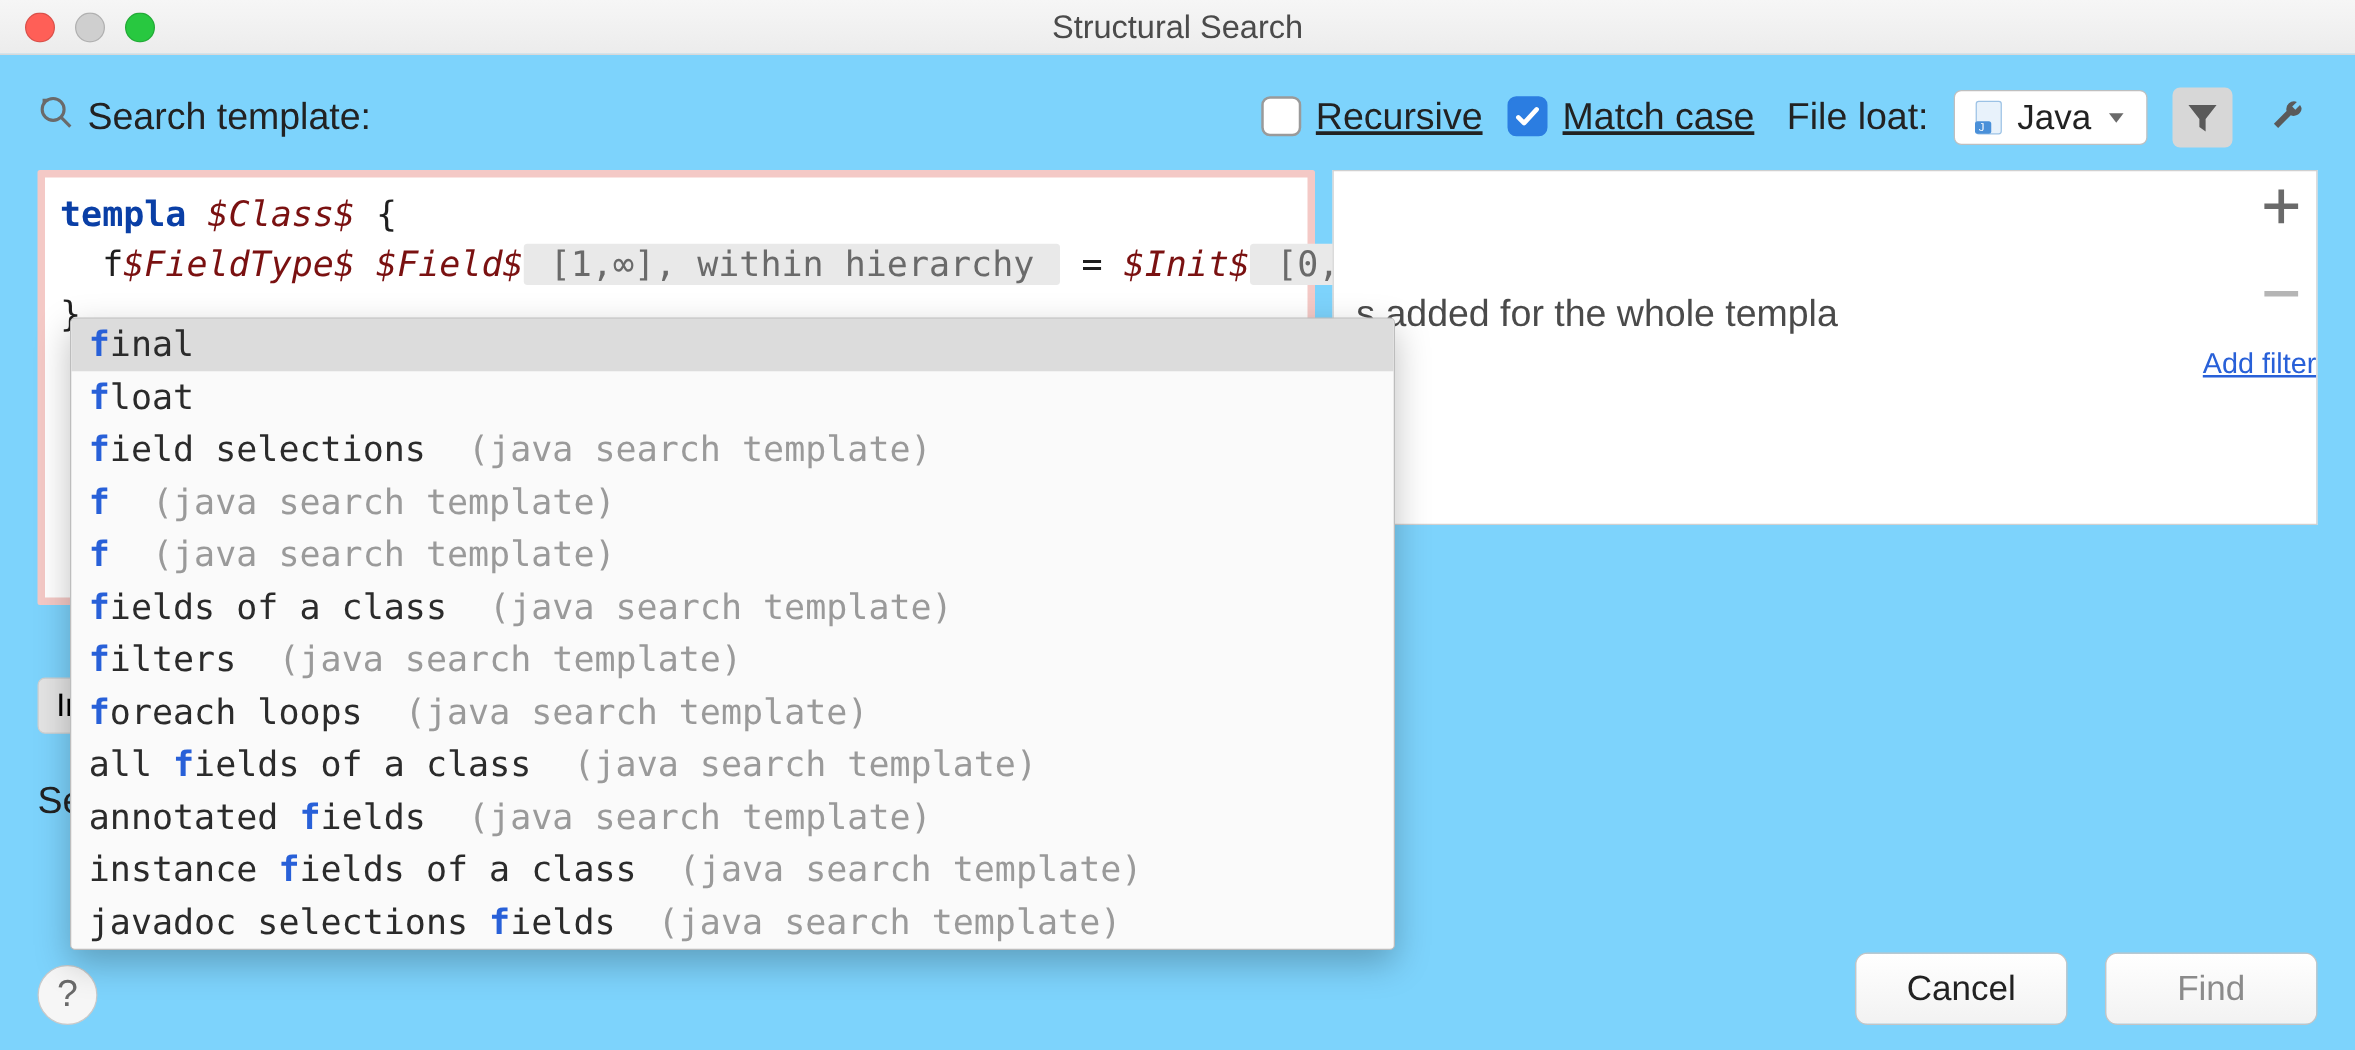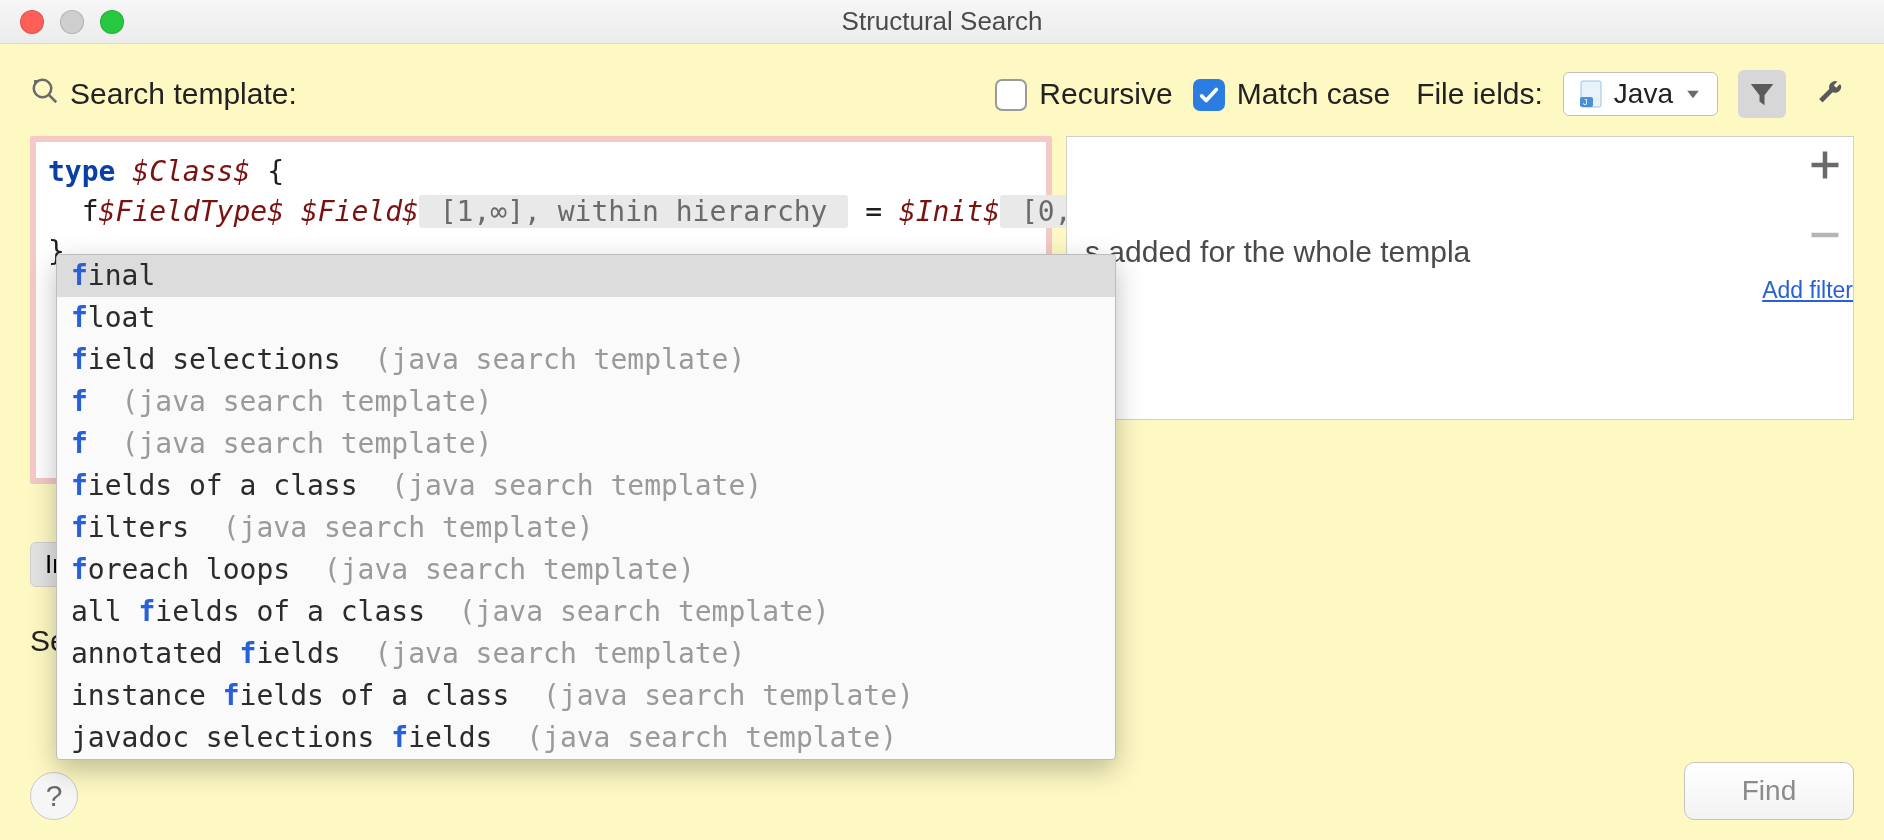--- a/index.html
+++ b/index.html
@@ -1,37 +1,37 @@
 <!DOCTYPE html>
 <html><head>
 <meta charset="utf-8">
 <style>
   * { box-sizing: border-box; margin: 0; padding: 0; }
   html, body { width: 1884px; height: 840px; overflow: hidden; font-family: -apple-system, "Helvetica Neue", Arial, sans-serif; background: #ececec; }
   .window {
-    width: 1884px; height: 840px; background: #fef9c3;
+    width: 1884px; height: 840px; background: #7dd3fc;
     display: flex; flex-direction: column;
   }
   .titlebar {
     height: 44px; display: flex; align-items: center; position: relative;
     border-bottom: 1px solid #d9d9d9;
     background: linear-gradient(#f6f6f6, #ececec);
   }
   .traffic { display: flex; gap: 16px; padding-left: 20px; }
   .tl-btn { width: 24px; height: 24px; border-radius: 50%; border: 1px solid rgba(0,0,0,0.15); }
   .tl-close { background: #ff5f57; }
   .tl-min  { background: #cfcfcf; }
   .tl-max  { background: #28c840; }
   .title { position: absolute; left: 0; right: 0; text-align: center; font-size: 26px; color: #4b4b4b; }
   .body { flex: 1; padding: 26px 30px 0 30px; position: relative; }
   .toprow { display: flex; align-items: center; gap: 20px; margin-bottom: 18px; }
   .search-label { display: flex; align-items: center; gap: 10px; font-size: 30px; color: #222; }
   .search-icon svg { width: 30px; height: 30px; }
   .spacer { flex: 1; }
-  .chk { display: flex; align-items: flex-end; gap: 12px; font-size: 30px; color: #222; }
+  .chk { display: flex; align-items: flex-start; gap: 12px; font-size: 30px; color: #222; text-decoration: underline; }
   .cbox {
     width: 32px; height: 32px; border: 2px solid #9a9a9a; border-radius: 7px;
     background: #fff; display: flex; align-items: center; justify-content: center;
   }
   .cbox.checked { background: #2b7de1; border-color: #2b7de1; }
   .cbox.checked svg { width: 22px; height: 22px; }
   .ft-label { font-size: 30px; color: #222; margin-left: 6px; }
   .ft-select {
     display: flex; align-items: center; gap: 10px; background: #fff;
     border: 1px solid #bfbfbf; border-radius: 6px; padding: 6px 14px; height: 44px;
@@ -136,21 +136,21 @@
         <span>Recursive</span>
       </label>
       <label class="chk">
         <span class="cbox checked">
           <svg viewBox="0 0 24 24" fill="none" stroke="#fff" stroke-width="4" stroke-linecap="round" stroke-linejoin="round">
               <polyline points="4,13 9,18 20,6"></polyline>
             </svg>
         </span>
         <span>Match case</span>
       </label>
-      <span class="ft-label">File ields:</span>
+      <span class="ft-label">File loat:</span>
       <div class="ft-select">
         <svg class="file-icon" viewBox="0 0 24 28">
           <rect x="2" y="1" width="20" height="26" rx="2" fill="#e8f2fb" stroke="#9cc2e5"></rect>
           <rect x="1" y="17" width="13" height="10" rx="2" fill="#4a90d9"></rect>
           <text x="4" y="25" font-size="9" fill="#fff" font-family="Arial">J</text>
         </svg>
         <span class="lang">Java</span>
         <svg class="chev" viewBox="0 0 24 24" fill="#6a6a6a">
             <polygon points="5,8 19,8 12,17"></polygon>
           </svg>
@@ -162,21 +162,21 @@
       </div>
       <div class="icon-btn">
         <svg viewBox="0 0 24 24" fill="#5a5a5a">
             <path d="M21 6a5 5 0 0 1-6.9 4.6L6 18.7 3.3 16 11.4 7.9A5 5 0 0 1 18 2l-3 3 2 2 3-3c.6.9 1 1.9 1 2z"></path>
           </svg>
       </div>
     </div>
 
     <div class="content">
       <div class="editor-wrap">
-        <div class="editor"><span class="kw">type</span><span class="var"> $Class$</span><span> {</span>
+        <div class="editor"><span class="kw">templa</span><span class="var"> $Class$</span><span> {</span>
 <span>  f</span><span class="var">$FieldType$</span><span> </span><span class="var">$Field$</span><span class="hl"> [1,∞], within hierarchy </span><span> = </span><span class="var">$Init$</span><span class="hl"> [0,1] </span><span>;</span>
 <span>}</span></div>
       </div>
 
       <div class="sidepanel">
         <div class="side-tools">
           <div class="side-tool">
             <svg viewBox="0 0 24 24" stroke="#6a6a6a" stroke-width="3">
                 <line x1="12" y1="3" x2="12" y2="21"></line>
                 <line x1="3" y1="12" x2="21" y2="12"></line>
@@ -191,20 +191,21 @@
         <div class="hint">s added for the whole templa</div>
         <a class="addfilter">Add filter</a>
       </div>
     </div>
 
     <div class="in-btn">In</div>
     <div class="sea-label">Sea</div>
 
     <div class="help">?</div>
     <div class="footer">
+      <div class="btn">Cancel</div>
       <div class="btn primary">Find</div>
     </div>
 
     <div class="popup" id="completion-popup">
         <div class="item selected"><span></span><span class="hlchar">f</span><span>inal</span><span class="suffix"></span></div>
         <div class="item"><span></span><span class="hlchar">f</span><span>loat</span><span class="suffix"></span></div>
         <div class="item"><span></span><span class="hlchar">f</span><span>ield selections</span><span class="suffix">  (java search template)</span></div>
         <div class="item"><span></span><span class="hlchar">f</span><span class="suffix">  (java search template)</span></div>
         <div class="item"><span></span><span class="hlchar">f</span><span class="suffix">  (java search template)</span></div>
         <div class="item"><span></span><span class="hlchar">f</span><span>ields of a class</span><span class="suffix">  (java search template)</span></div>

